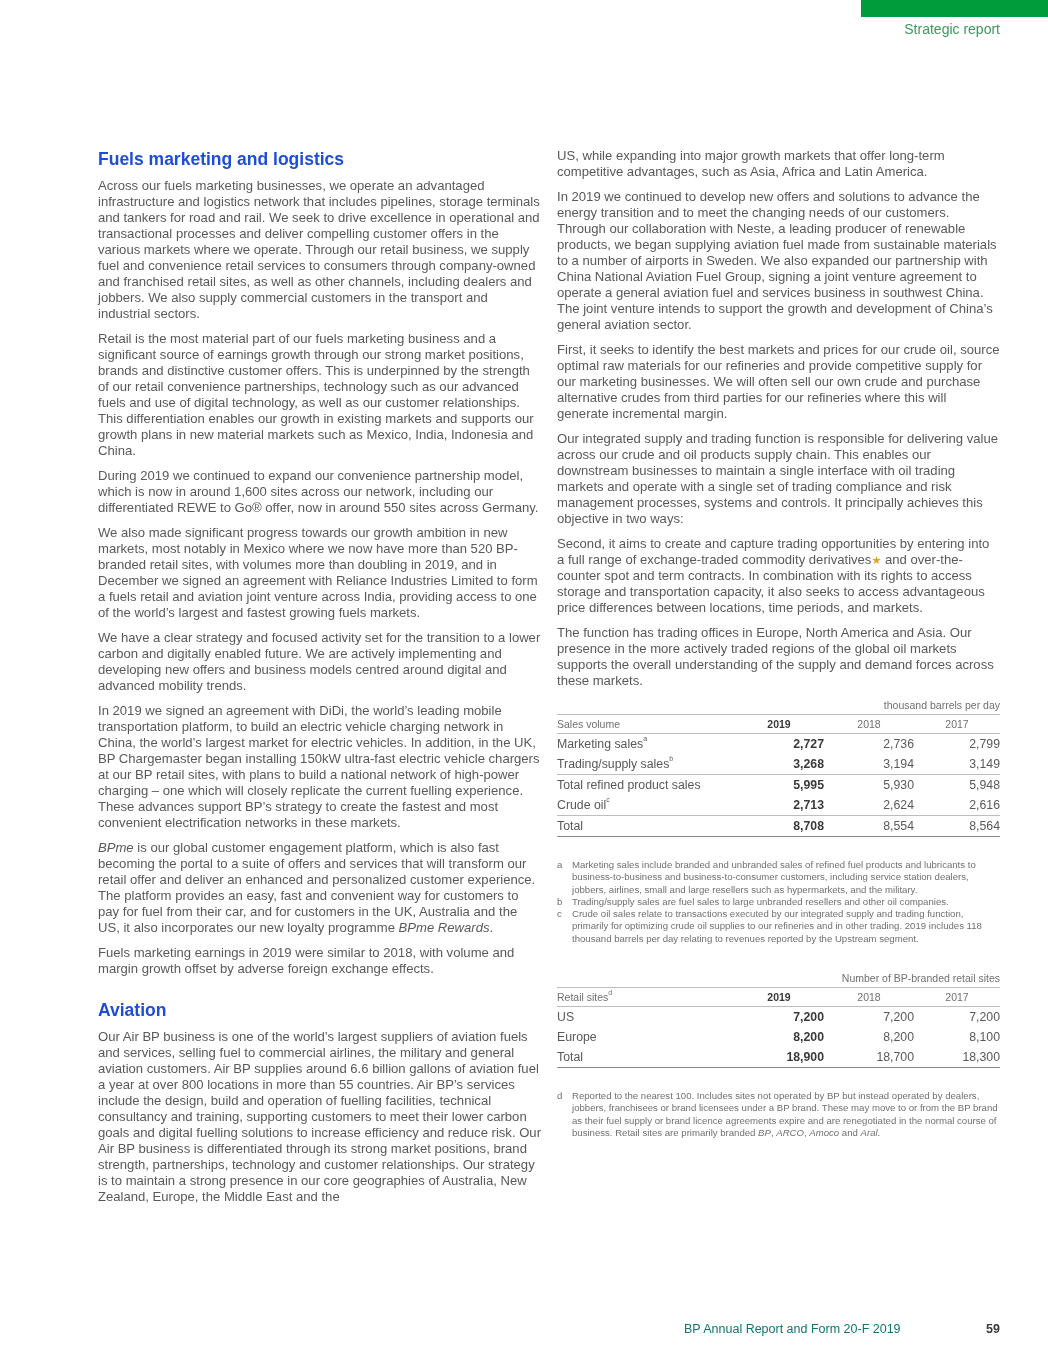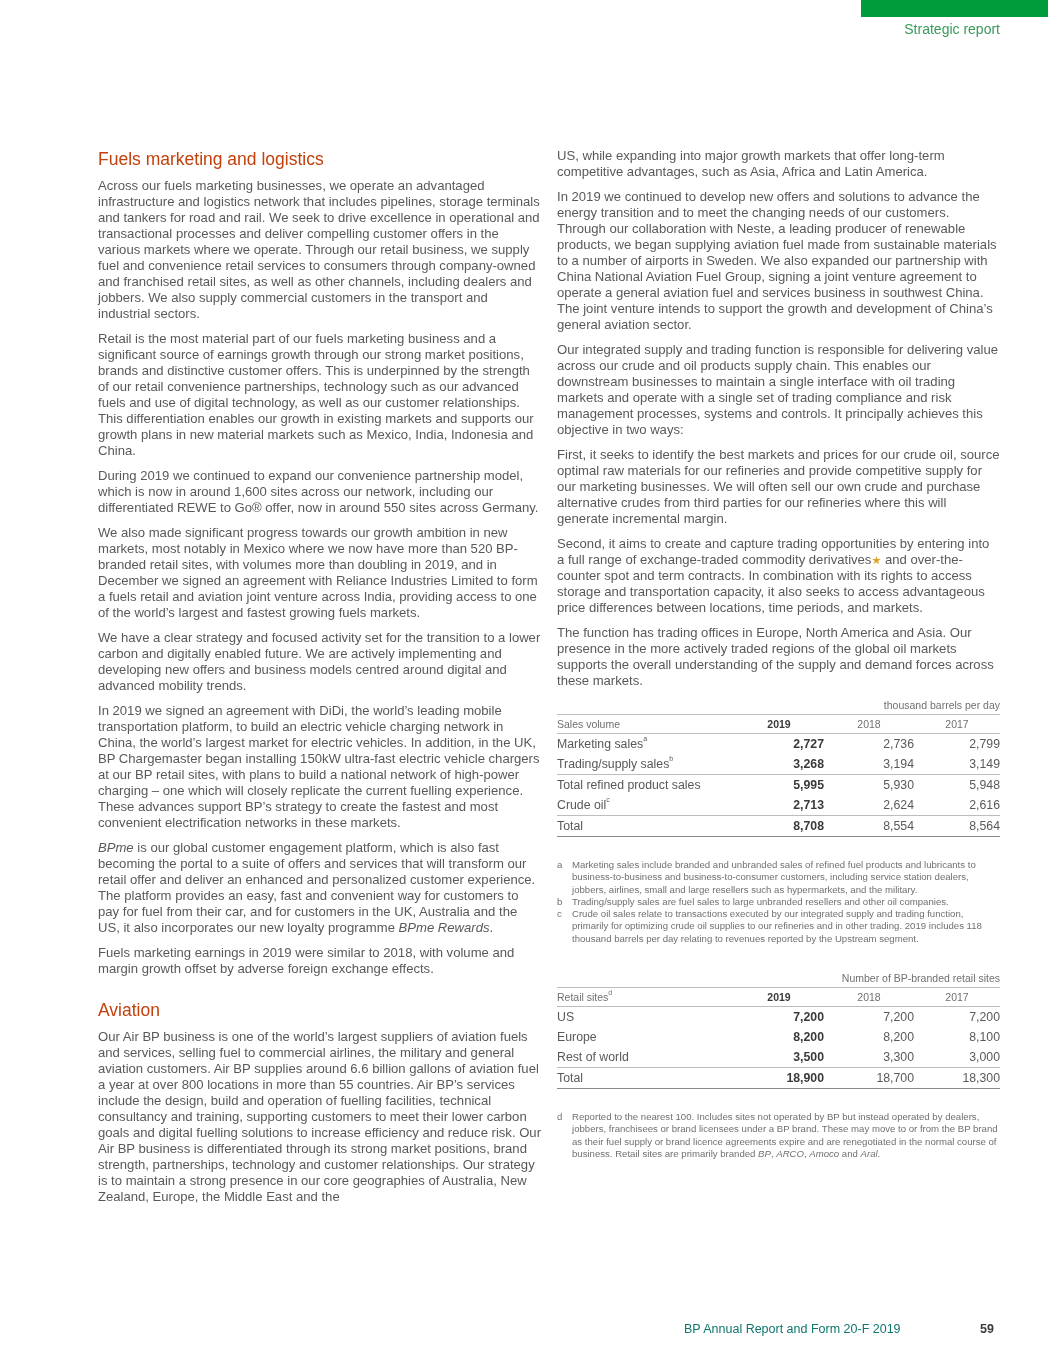--- a/index.html
+++ b/index.html
@@ -5,41 +5,41 @@
   html, body { margin: 0; padding: 0; background: #ffffff; }
   body {
     width: 1048px; height: 1365px; position: relative; overflow: hidden;
     font-family: "Liberation Sans", sans-serif; color: #595959;
   }
   .top-bar { position: absolute; left: 861px; top: 0; width: 187px; height: 17px; background: #009b3a; }
   .section-label { position: absolute; right: 48px; top: 21px; font-size: 14px; color: #3a9a5b; }
   .col { position: absolute; top: 148px; width: 443px; }
   .col-left { left: 98px; }
   .col-right { left: 557px; width: 443px; }
-  h2 { font-weight: normal; font-size: 17.5px; color: #c2410c; margin: 0 0 8px 0; line-height: 22px; }
+  h2 { font-weight: bold; font-size: 17.5px; color: #1d4ed8; margin: 0 0 8px 0; line-height: 22px; }
   p { margin: 0 0 9px 0; font-size: 13.1px; line-height: 16px; color: #595959; }
   .col-right h2 { margin-top: 12px; }
   .star { color: #e8a020; font-size: 11px; }
   sup { font-size: 7px; vertical-align: top; position: relative; top: -2px; }
   table { width: 443px; border-collapse: collapse; font-size: 12.3px; color: #595959; }
   .unit-caption { text-align: right; font-size: 10.5px; color: #707070; border-bottom: 1px solid #bdbdbd; padding: 0 0 2px 0; }
   th { font-weight: normal; font-size: 10.5px; text-align: center; padding: 3px 0 3px 0; border-bottom: 1px solid #bdbdbd; color: #707070; }
   th.first { text-align: left; }
   th.bold { font-weight: bold; color: #3a3a3a; }
   td { padding: 3px 0 3px 0; height: 14px; text-align: right; }
   td.first { text-align: left; }
   td.bold { font-weight: bold; color: #3a3a3a; }
   tr.rule td { border-bottom: 1px solid #bdbdbd; }
   tr.final td { border-bottom: 1px solid #8a8a8a; }
   .c19 { width: 90px; } .c18 { width: 90px; } .c17 { width: 86px; }
   .footnotes { margin-top: 22px; font-size: 9.6px; line-height: 12.3px; color: #707070; }
   .fn { display: flex; }
   .fn-key { width: 15px; flex: none; }
   .footer { position: absolute; top: 1322px; left: 684px; font-size: 12.5px; color: #0f766e; }
-  .page-num { position: absolute; top: 1322px; right: 54px; font-size: 12.5px; font-weight: bold; color: #3a3a3a; }
+  .page-num { position: absolute; top: 1322px; right: 48px; font-size: 12.5px; font-weight: bold; color: #3a3a3a; }
   em { font-style: italic; }
 </style>
 </head>
 <body>
 
 <div class="top-bar"></div>
 <div class="section-label">Strategic report</div>
 
 <div class="col col-left">
   <h2>Fuels marketing and logistics</h2>
@@ -51,22 +51,22 @@
   <p>In 2019 we signed an agreement with DiDi, the world’s leading mobile transportation platform, to build an electric vehicle charging network in China, the world’s largest market for electric vehicles. In addition, in the UK, BP Chargemaster began installing 150kW ultra-fast electric vehicle chargers at our BP retail sites, with plans to build a national network of high-power charging – one which will closely replicate the current fuelling experience. These advances support BP’s strategy to create the fastest and most convenient electrification networks in these markets.</p>
   <p><em>BPme</em><span> is our global customer engagement platform, which is also fast becoming the portal to a suite of offers and services that will transform our retail offer and deliver an enhanced and personalized customer experience. The platform provides an easy, fast and convenient way for customers to pay for fuel from their car, and for customers in the UK, Australia and the US, it also incorporates our new loyalty programme </span><em>BPme Rewards</em><span>.</span></p>
   <p>Fuels marketing earnings in 2019 were similar to 2018, with volume and margin growth offset by adverse foreign exchange effects.</p>
   <h2 style="margin-top:22px">Aviation</h2>
   <p>Our Air BP business is one of the world’s largest suppliers of aviation fuels and services, selling fuel to commercial airlines, the military and general aviation customers. Air BP supplies around 6.6 billion gallons of aviation fuel a year at over 800 locations in more than 55 countries. Air BP’s services include the design, build and operation of fuelling facilities, technical consultancy and training, supporting customers to meet their lower carbon goals and digital fuelling solutions to increase efficiency and reduce risk. Our Air BP business is differentiated through its strong market positions, brand strength, partnerships, technology and customer relationships. Our strategy is to maintain a strong presence in our core geographies of Australia, New Zealand, Europe, the Middle East and the</p>
 </div>
 
 <div class="col col-right">
   <p>US, while expanding into major growth markets that offer long-term competitive advantages, such as Asia, Africa and Latin America.</p>
   <p>In 2019 we continued to develop new offers and solutions to advance the energy transition and to meet the changing needs of our customers. Through our collaboration with Neste, a leading producer of renewable products, we began supplying aviation fuel made from sustainable materials to a number of airports in Sweden. We also expanded our partnership with China National Aviation Fuel Group, signing a joint venture agreement to operate a general aviation fuel and services business in southwest China. The joint venture intends to support the growth and development of China’s general aviation sector.</p>
+  <p>First, it seeks to identify the best markets and prices for our crude oil, source optimal raw materials for our refineries and provide competitive supply for our marketing businesses. We will often sell our own crude and purchase alternative crudes from third parties for our refineries where this will generate incremental margin.</p>
   <p>Our integrated supply and trading function is responsible for delivering value across our crude and oil products supply chain. This enables our downstream businesses to maintain a single interface with oil trading markets and operate with a single set of trading compliance and risk management processes, systems and controls. It principally achieves this objective in two ways:</p>
-  <p>First, it seeks to identify the best markets and prices for our crude oil, source optimal raw materials for our refineries and provide competitive supply for our marketing businesses. We will often sell our own crude and purchase alternative crudes from third parties for our refineries where this will generate incremental margin.</p>
   <p><span>Second, it aims to create and capture trading opportunities by entering into a full range of exchange-traded commodity derivatives</span><span class="star">★</span><span> and over-the-counter spot and term contracts. In combination with its rights to access storage and transportation capacity, it also seeks to access advantageous price differences between locations, time periods, and markets.</span></p>
   <p>The function has trading offices in Europe, North America and Asia. Our presence in the more actively traded regions of the global oil markets supports the overall understanding of the supply and demand forces across these markets.</p>
 
   <table>
     <tbody>
         <tr>
           <td colspan="4" class="unit-caption">thousand barrels per day</td>
         </tr>
     <tr>
       <th class="first">Sales volume</th>
@@ -142,26 +142,20 @@
           <td class="bold">7,200</td>
           <td>7,200</td>
           <td>7,200</td>
         </tr>
         <tr>
           <td class="first">Europe</td>
           <td class="bold">8,200</td>
           <td>8,200</td>
           <td>8,100</td>
         </tr>
-        <tr class="rule">
-          <td class="first">Rest of world</td>
-          <td class="bold">3,500</td>
-          <td>3,300</td>
-          <td>3,000</td>
-        </tr>
         <tr class="final">
           <td class="first">Total</td>
           <td class="bold">18,900</td>
           <td>18,700</td>
           <td>18,300</td>
         </tr>
       </tbody>
   </table>
 
   <div class="footnotes">

